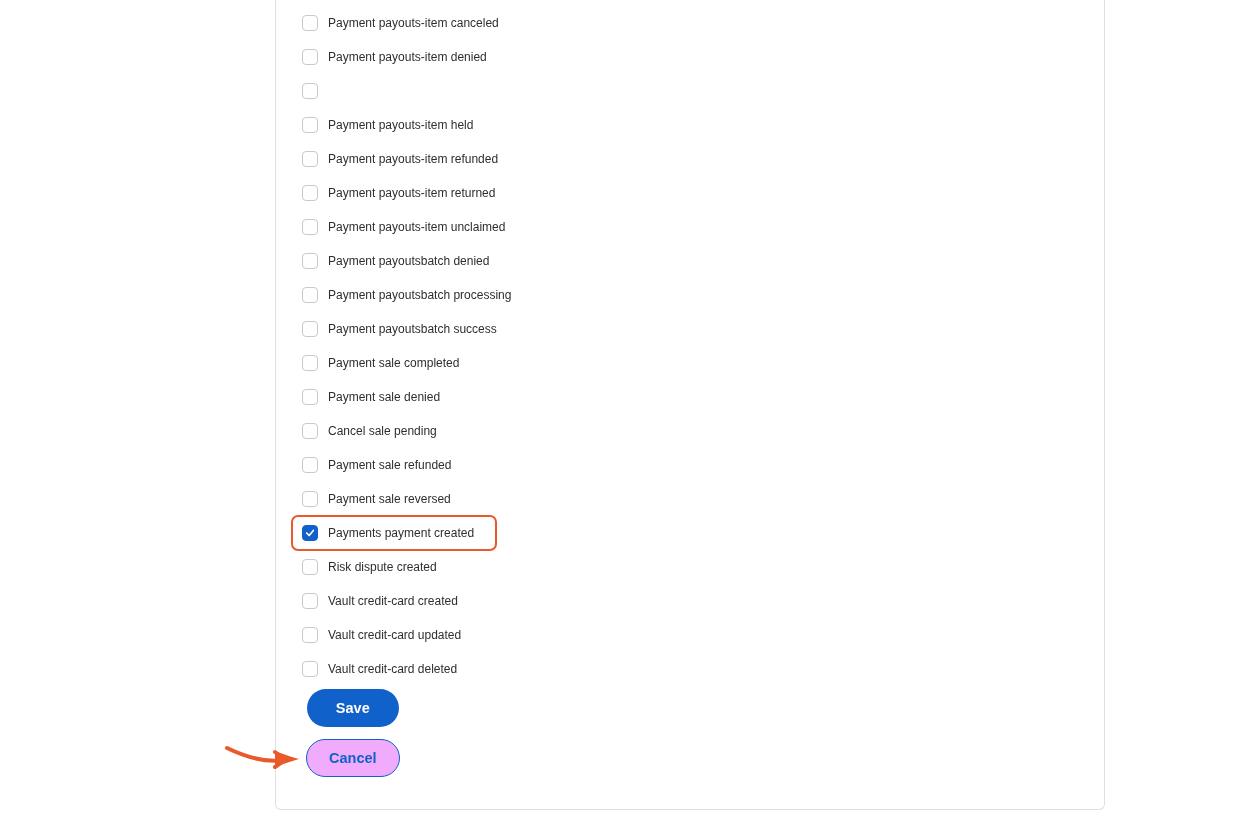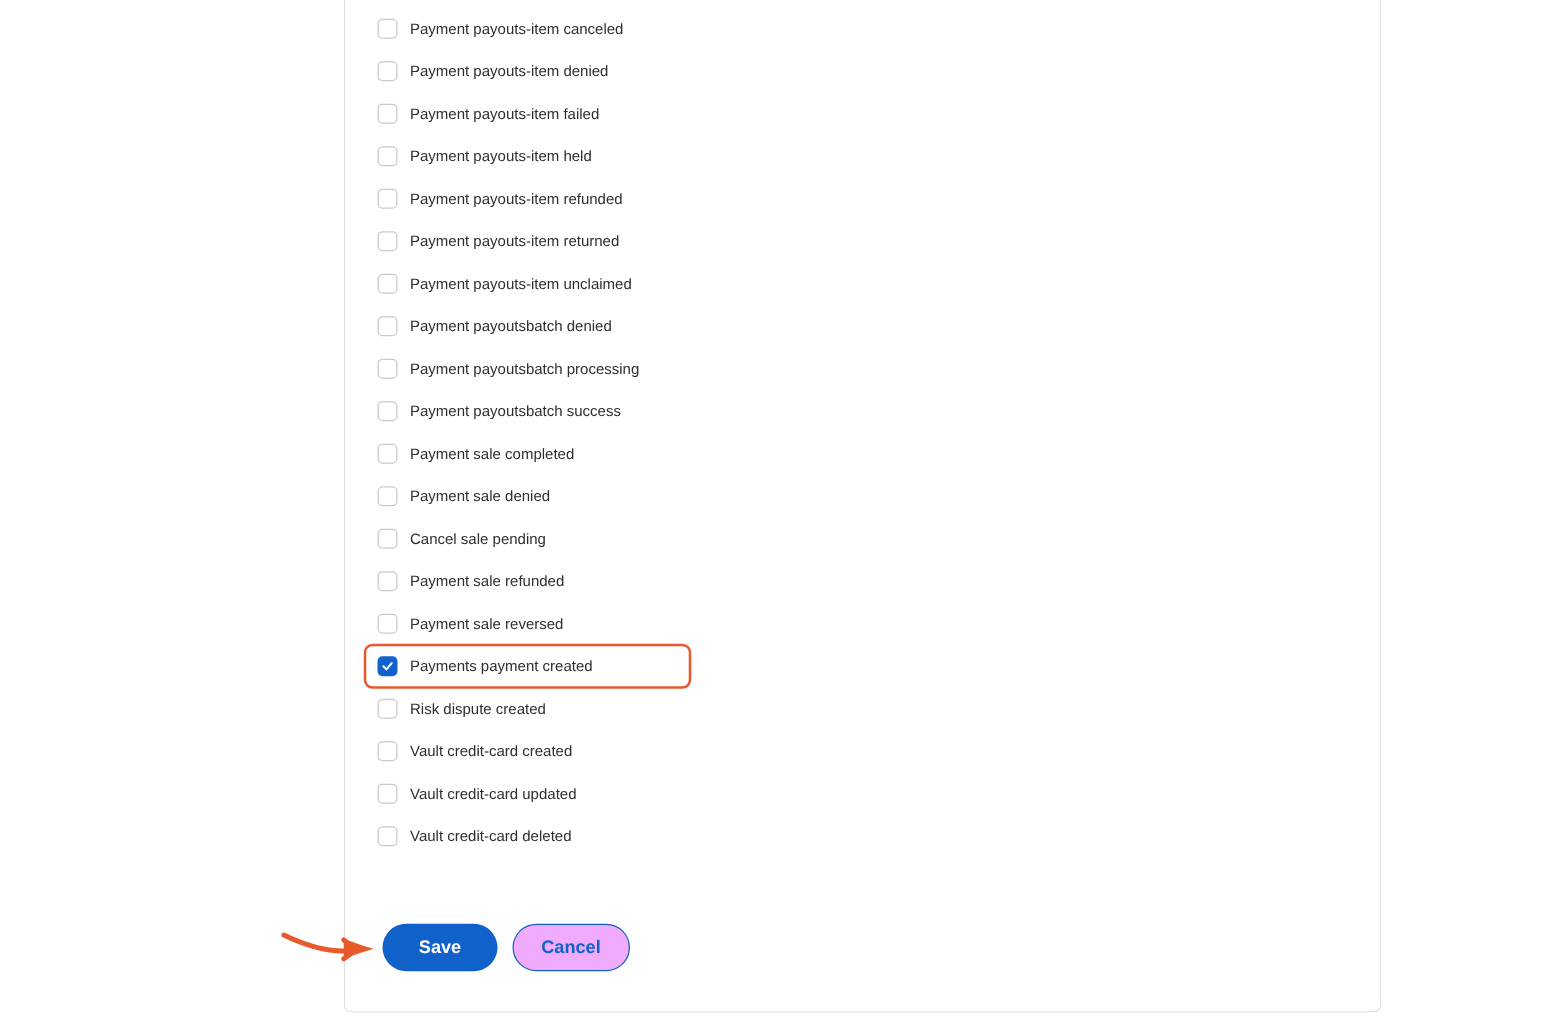--- a/index.html
+++ b/index.html
@@ -36,21 +36,21 @@
       gap: 10px;
       height: 34px;
       position: relative;
     }
     .checkbox-row.highlighted {
       outline: 2.5px solid #e8592b;
       outline-offset: -1px;
       border-radius: 6px;
       margin-left: -10px;
       padding-left: 10px;
-      width: 260px;
+      width: 204px;
     }
     .cb {
       width: 16px;
       height: 16px;
       border: 1.5px solid #c9c9c9;
       border-radius: 4px;
       background: #fff;
       display: inline-flex;
       align-items: center;
       justify-content: center;
@@ -75,20 +75,21 @@
       line-height: 1.4;
       cursor: pointer;
     }
     .button-row {
       position: absolute;
       left: 30px;
       bottom: 32px;
       display: flex;
       gap: 12px;
       align-items: center;
+      flex-direction: column;
     }
     .btn {
       min-width: 92px;
       height: 38px;
       border-radius: 20px;
       font-size: 14.5px;
       font-weight: 600;
       cursor: pointer;
       display: inline-flex;
       align-items: center;
@@ -120,21 +121,20 @@
       <div class="checkbox-row">
         <span class="cb"></span>
         <span class="cb-label">Payment payouts-item canceled</span>
       </div>
       <div class="checkbox-row">
         <span class="cb"></span>
         <span class="cb-label">Payment payouts-item denied</span>
       </div>
       <div class="checkbox-row">
         <span class="cb"></span>
-        <span class="cb-label">Payment payouts-item failed</span>
       </div>
       <div class="checkbox-row">
         <span class="cb"></span>
         <span class="cb-label">Payment payouts-item held</span>
       </div>
       <div class="checkbox-row">
         <span class="cb"></span>
         <span class="cb-label">Payment payouts-item refunded</span>
       </div>
       <div class="checkbox-row">

